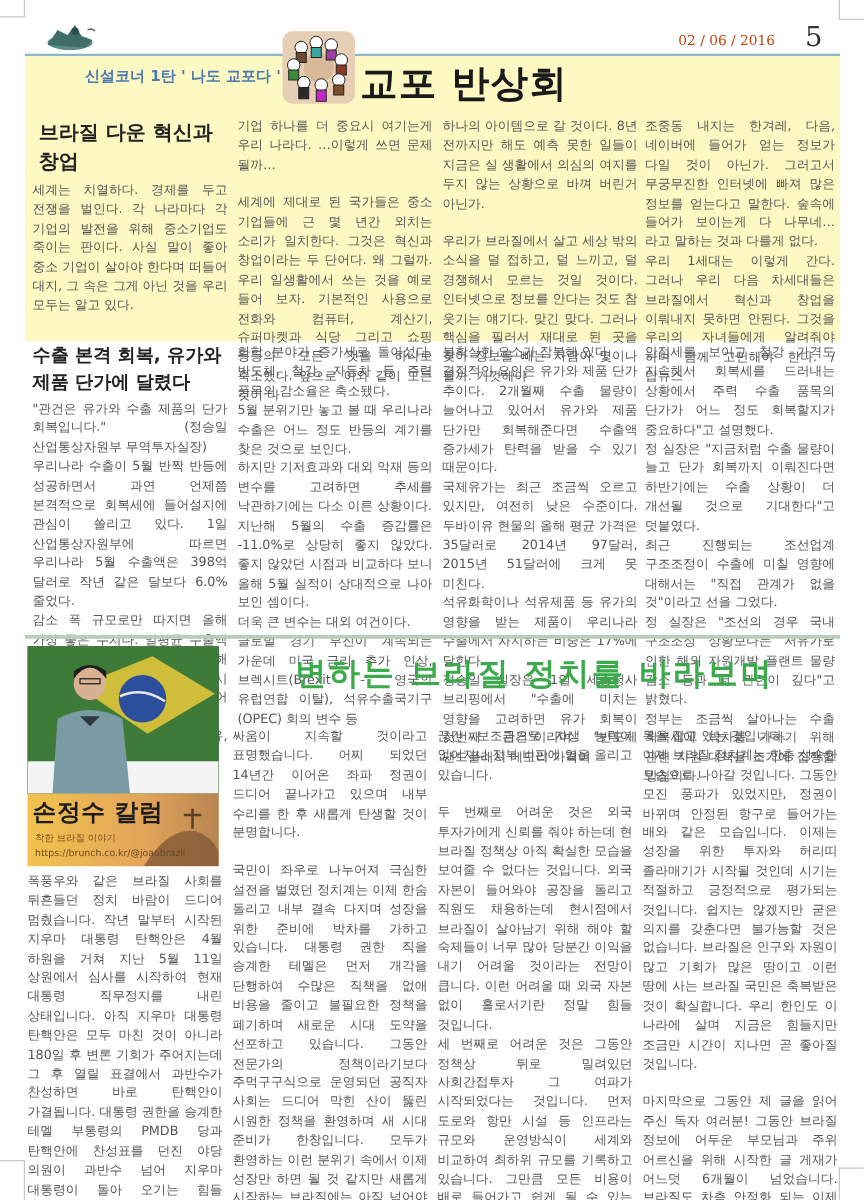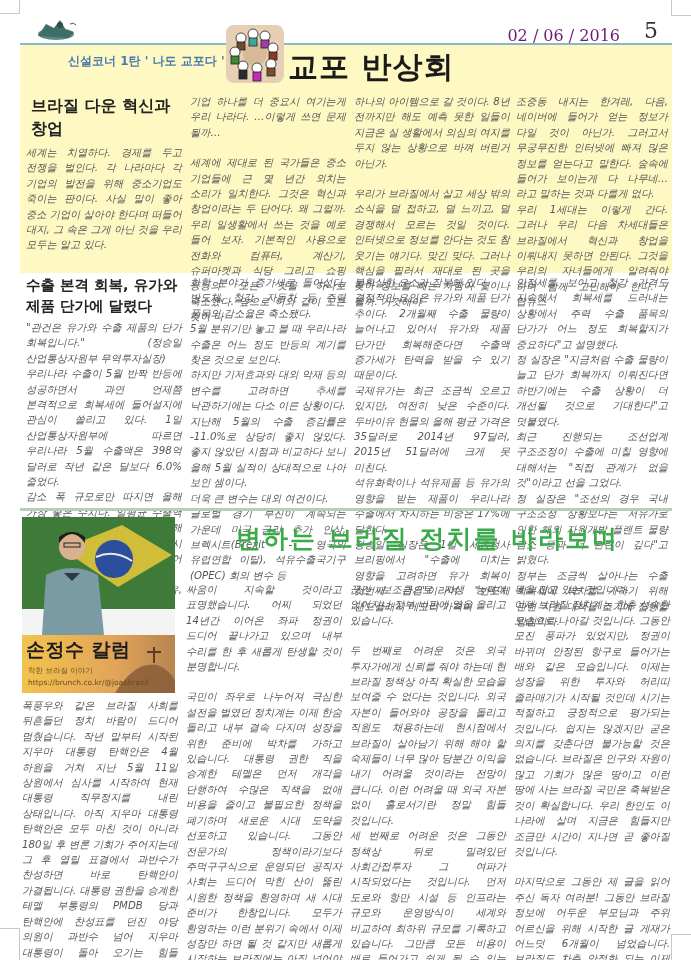--- a/index.html
+++ b/index.html
@@ -8,33 +8,33 @@
 
   .corner-mark { position: absolute; border-color: #c8c8c8; border-style: solid; }
   .corner-tl { left: 0; top: 0; width: 20px; height: 14px; border-width: 0 1px 1px 0; }
   .corner-tr { right: 0; top: 0; width: 20px; height: 16px; border-width: 0 0 1px 1px; }
   .corner-bl { left: 0; bottom: 0; width: 20px; height: 32px; border-width: 1px 1px 0 0; }
   .corner-br { right: 0; bottom: 0; width: 20px; height: 26px; border-width: 1px 0 0 1px; }
 
   
   .masthead { position: absolute; left: 20px; top: 14px; width: 652px; height: 30px; }
   .logo { position: absolute; left: 10px; top: 2px; width: 48px; height: 26px; }
-  .date { position: absolute; right: 52px; top: 12px; font-family: "DejaVu Serif", serif; font-size: 16px; color: #701a75; }
+  .date { position: absolute; right: 52px; top: 12px; font-family: "DejaVu Serif", serif; font-size: 11px; color: #c2410c; }
   .page-num { position: absolute; right: 14px; top: 4px; font-family: "DejaVu Serif", serif; font-size: 22px; color: #333; }
   .rule-top { position: absolute; left: 20px; top: 43px; width: 652px; height: 2px; background: #8ab8c8; }
 
   
   .top-section { position: absolute; left: 20px; top: 45px; width: 652px; height: 228px; background: #fef9c3; }
   .corner-label { position: absolute; left: 48px; top: 8px; font-size: 12px; font-weight: bold; color: #4a7ab0; }
   .people-icon { position: absolute; left: 205px; top: -21px; width: 60px; height: 60px; }
   .section-title { position: absolute; left: 268px; top: 2px; font-size: 30px; font-weight: bold; color: #1a1a1a; letter-spacing: 1px; }
 
   .art1-headline { position: absolute; left: 11px; top: 49px; width: 160px; font-size: 16px; font-weight: bold; color: #222; line-height: 23px; }
   .col { position: absolute; font-size: 10.2px; line-height: 15.4px; color: #555; text-align: justify; word-break: keep-all; }
-  .col p { margin-bottom: 15px; font-style: italic; }
+  .col p { margin-bottom: 15px; }
   .col p.tight { margin-bottom: 0; }
 
   
   .art2-headline { position: absolute; left: 26px; top: 275px; width: 160px; font-size: 14.5px; font-weight: bold; color: #222; line-height: 21px; }
 
   .rule-mid { position: absolute; left: 20px; top: 508px; width: 652px; height: 3px; background: #b7cfba; }
 
   
   .columnist-photo { position: absolute; left: 22px; top: 517px; width: 153px; height: 118px; overflow: hidden; background: #3d6d3a; }
   .columnist-banner { position: absolute; left: 22px; top: 635px; width: 153px; height: 58px; background: linear-gradient(90deg, #f2c34e 0%, #e2a55a 60%, #b88550 100%); overflow: hidden; padding-left: 28px; }

